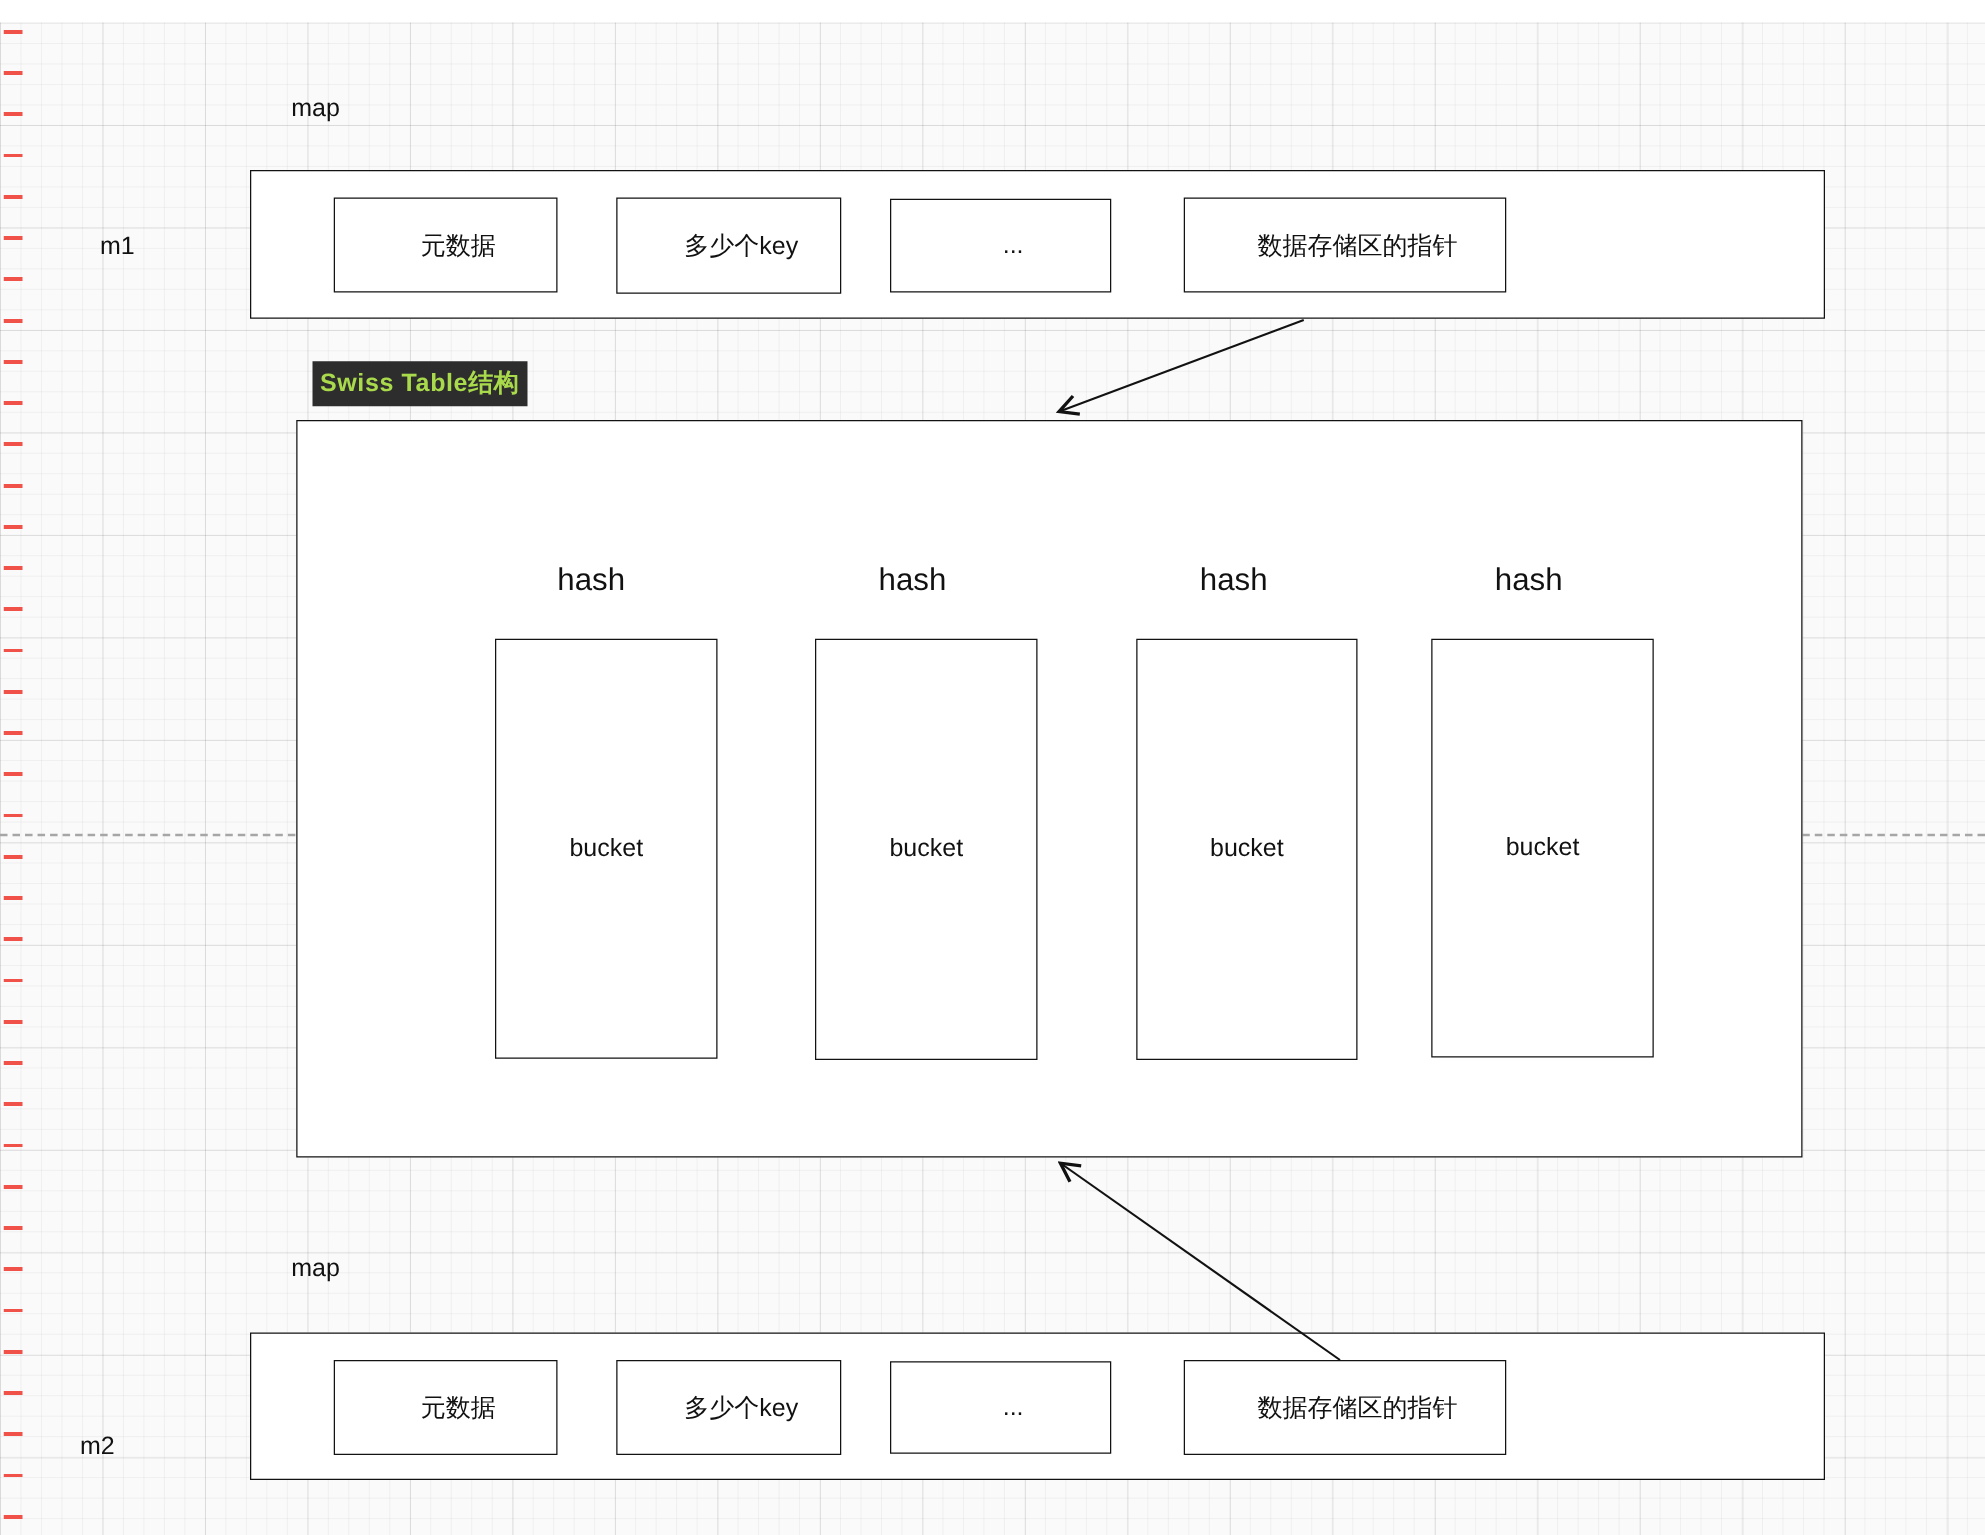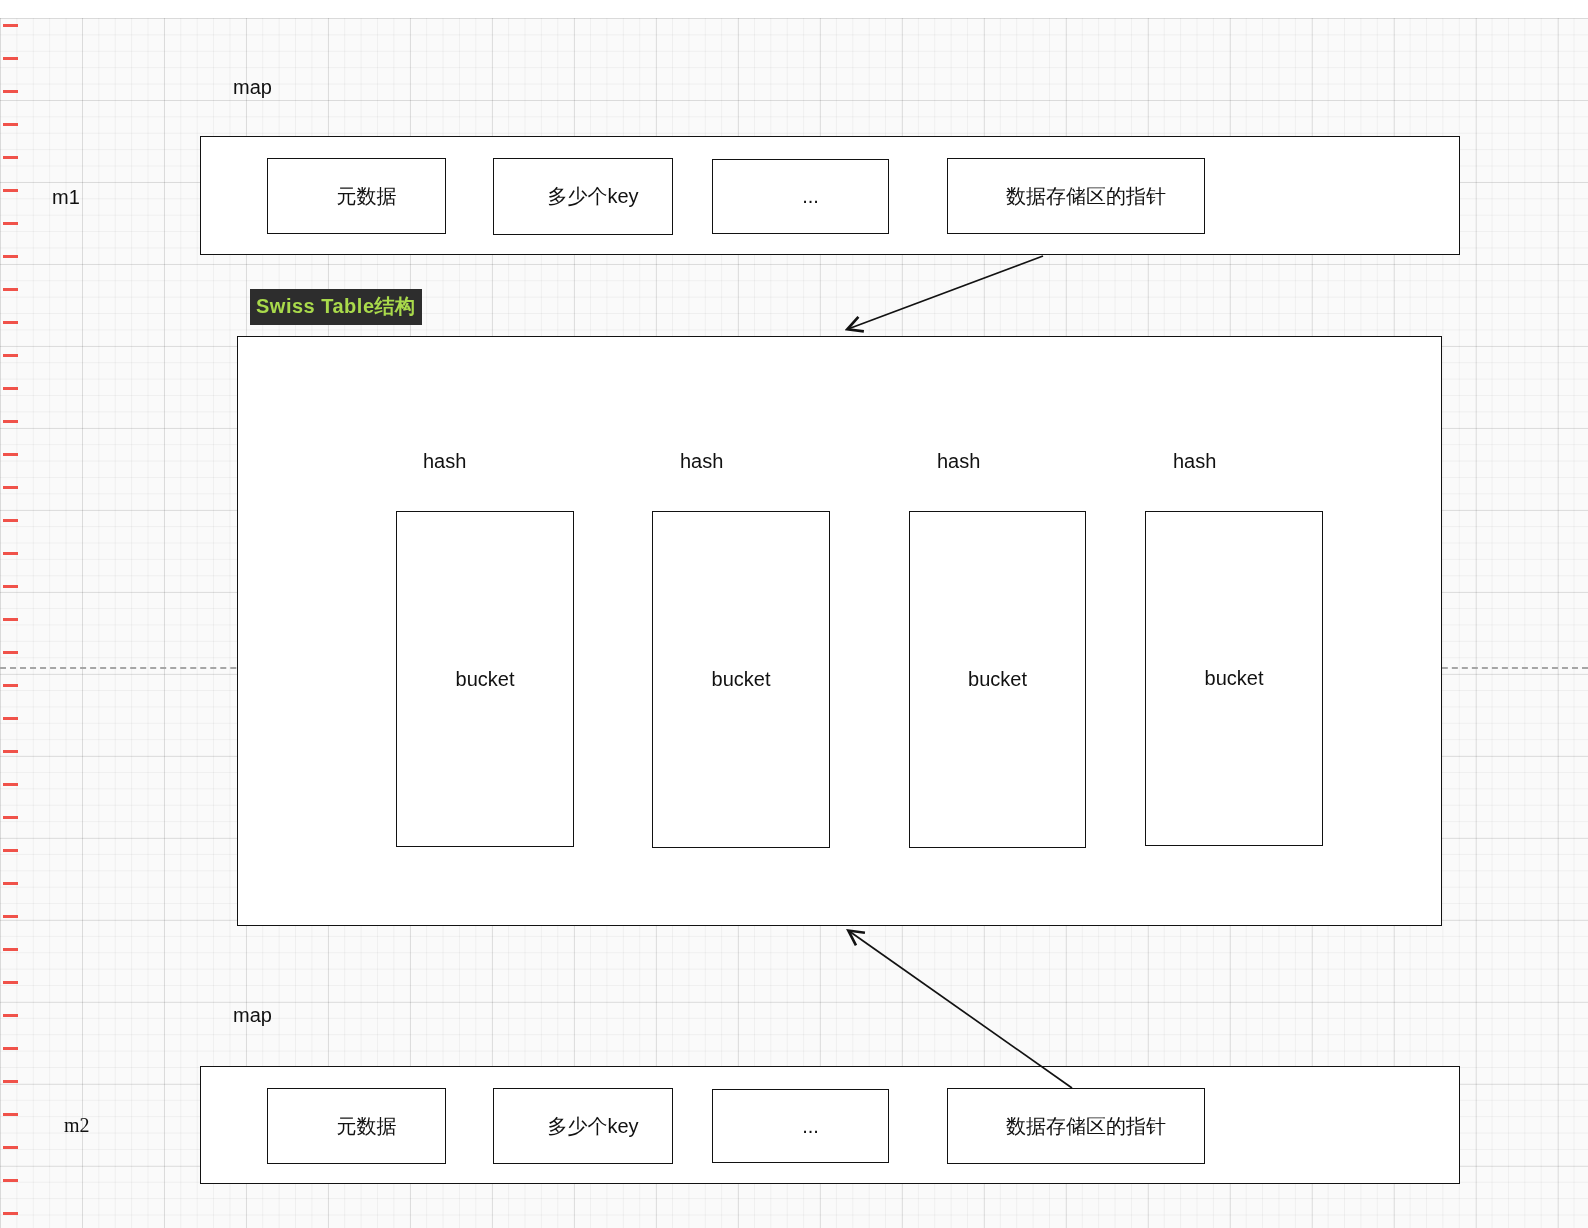--- a/index.html
+++ b/index.html
@@ -58,21 +58,22 @@
   .free-label {
     position: absolute;
     font-size: 20px;
     color: #111111;
     z-index: 3;
     white-space: nowrap;
   }
   .hash-label {
     position: absolute;
     width: 100px;
-    font-size: 20px;
+    text-align: center;
+    font-size: 25px;
     color: #111111;
     z-index: 3;
   }
   .bucket {
     position: absolute;
     box-sizing: border-box;
     background: #ffffff;
     border: 1.5px solid #121212;
     display: flex;
     align-items: center;
@@ -104,42 +105,42 @@
 </style>
 </head>
 <body>
 
 <div class="canvas">
 
   <div class="red-ticks"></div>
   <div class="dashed-guide"></div>
 
   <div class="free-label" style="left:233px; top:58px;">map</div>
-  <div class="free-label" style="left:52px; top:168px;">m1</div>
+  <div class="free-label" style="left:80px; top:168px;">m1</div>
   <div class="shape" style="left:200px; top:118px; width:1260px; height:119px;"></div>
   <div class="cell" style="left:267px; top:140px; width:179px; height:76px;">元数据</div>
   <div class="cell" style="left:493px; top:140px; width:180px; height:77px;">多少个key</div>
   <div class="cell" style="left:712px; top:141px; width:177px; height:75px;">...</div>
   <div class="cell" style="left:947px; top:140px; width:258px; height:76px;">数据存储区的指针</div>
 
   <div class="swiss-title">Swiss Table结构</div>
   <div class="shape" style="left:237px; top:318px; width:1205px; height:590px;"></div>
 
   <div class="hash-label" style="left:423px; top:432px;">hash</div>
   <div class="hash-label" style="left:680px; top:432px;">hash</div>
   <div class="hash-label" style="left:937px; top:432px;">hash</div>
   <div class="hash-label" style="left:1173px; top:432px;">hash</div>
 
   <div class="bucket" style="left:396px; top:493px; width:178px; height:336px;">bucket</div>
   <div class="bucket" style="left:652px; top:493px; width:178px; height:337px;">bucket</div>
   <div class="bucket" style="left:909px; top:493px; width:177px; height:337px;">bucket</div>
   <div class="bucket" style="left:1145px; top:493px; width:178px; height:335px;">bucket</div>
 
   <div class="free-label" style="left:233px; top:986px;">map</div>
-  <div class="free-label" style="left:64px; top:1096px;font-family:Liberation Serif, serif;">m2</div>
+  <div class="free-label" style="left:64px; top:1128px;">m2</div>
   <div class="shape" style="left:200px; top:1048px; width:1260px; height:118px;"></div>
   <div class="cell" style="left:267px; top:1070px; width:179px; height:76px;">元数据</div>
   <div class="cell" style="left:493px; top:1070px; width:180px; height:76px;">多少个key</div>
   <div class="cell" style="left:712px; top:1071px; width:177px; height:74px;">...</div>
   <div class="cell" style="left:947px; top:1070px; width:258px; height:76px;">数据存储区的指针</div>
 
   <svg class="arrows" viewBox="0 0 1588 1228" xmlns="http://www.w3.org/2000/svg">
     <defs>
       <marker id="arrowhead" viewBox="0 0 12 12" refX="10" refY="6" markerWidth="11" markerHeight="11" orient="auto-start-reverse">
         <path d="M1,1 L10.5,6 L1,11" fill="none" stroke="#121212" stroke-width="1.7"></path>

